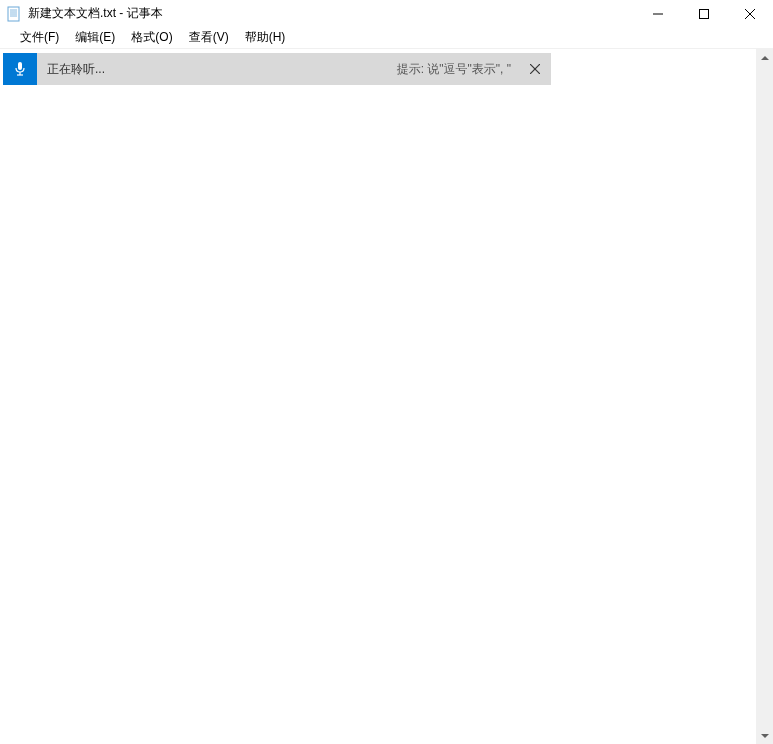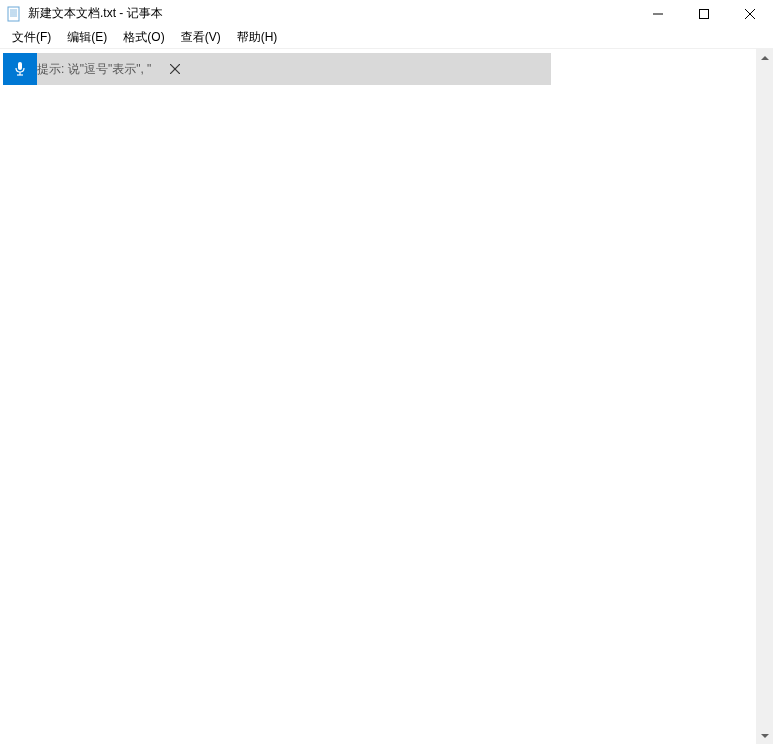--- a/index.html
+++ b/index.html
@@ -50,21 +50,21 @@
       display: flex;
       align-items: center;
       justify-content: center;
       cursor: pointer;
     }
     .menubar {
       height: 22px;
       display: flex;
       align-items: center;
       background: #ffffff;
-      padding-left: 4px;
+      padding-left: 12px;
       border-bottom: 1px solid #f0f0f0;
     }
     .menu-item {
       padding: 2px 8px;
       font-size: 12px;
       color: #000000;
       cursor: pointer;
     }
     .content-area {
       position: relative;
@@ -196,20 +196,21 @@
     <div class="text-cursor"></div>
     <div class="dictation-bar">
       <div class="mic-button">
         <svg width="16" height="16" viewBox="0 0 16 16">
           <rect x="6" y="1" width="4" height="8" rx="2" fill="#ffffff"></rect>
           <path d="M4 7 C4 10 6 11 8 11 C10 11 12 10 12 7" fill="none" stroke="#ffffff" stroke-width="1.2"></path>
           <line x1="8" y1="11" x2="8" y2="14" stroke="#ffffff" stroke-width="1.2"></line>
           <line x1="5" y1="14" x2="11" y2="14" stroke="#ffffff" stroke-width="1.2"></line>
         </svg>
       </div>
+      <span class="dictation-status">正在聆听...</span>
       <span class="dictation-hint">提示: 说"逗号"表示",   "</span>
       <div class="dictation-close">
         <svg width="10" height="10" viewBox="0 0 10 10">
           <line x1="0" y1="0" x2="10" y2="10" stroke="#333333" stroke-width="1.2"></line>
           <line x1="10" y1="0" x2="0" y2="10" stroke="#333333" stroke-width="1.2"></line>
         </svg>
       </div>
     </div>
   </div>
   <div class="scrollbar-vertical">

